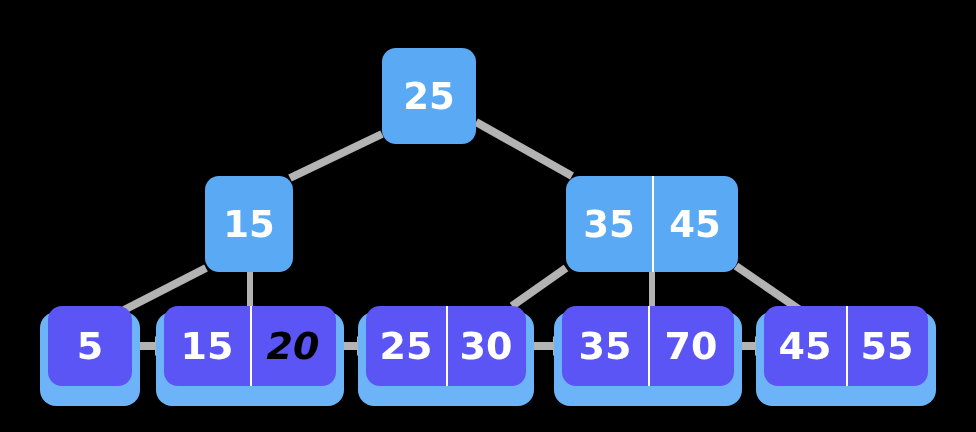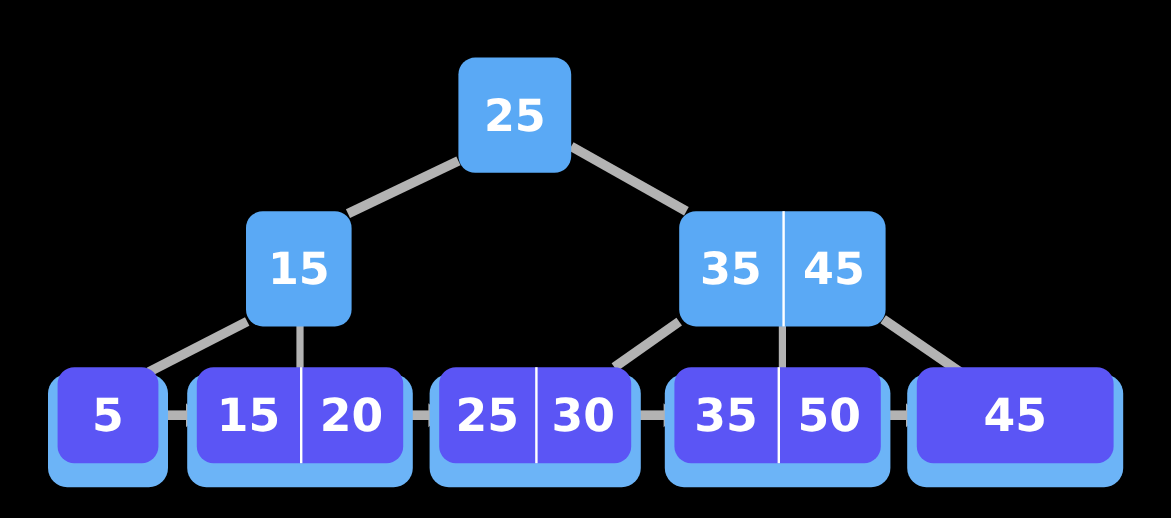--- a/index.html
+++ b/index.html
@@ -110,29 +110,30 @@
       <div class="cell" style="color: rgb(255, 255, 255);">35</div>
       <div class="cell" style="color: rgb(255, 255, 255);">45</div>
     </div>
     <div class="leaf-shadow" style="left: 40px; top: 312px; width: 100px; height: 94px; background: rgb(108, 180, 247);"></div>
     <div class="node leaf" style="left: 48px; top: 306px; width: 84px; height: 80px; background: rgb(91, 85, 245);">
       <div class="cell" style="color: rgb(255, 255, 255);">5</div>
     </div>
     <div class="leaf-shadow" style="left: 156px; top: 312px; width: 188px; height: 94px; background: rgb(108, 180, 247);"></div>
     <div class="node leaf" style="left: 164px; top: 306px; width: 172px; height: 80px; background: rgb(91, 85, 245);">
       <div class="cell" style="color: rgb(255, 255, 255);">15</div>
-      <div class="cell" style="color: #ffffff;">20</div>
+      <div class="cell" style="color: #000000; font-style: italic;">20</div>
     </div>
     <div class="leaf-shadow" style="left: 358px; top: 312px; width: 176px; height: 94px; background: rgb(108, 180, 247);"></div>
     <div class="node leaf" style="left: 366px; top: 306px; width: 160px; height: 80px; background: rgb(91, 85, 245);">
       <div class="cell" style="color: rgb(255, 255, 255);">25</div>
       <div class="cell" style="color: rgb(255, 255, 255); border-radius: 21px;">30</div>
     </div>
     <div class="leaf-shadow" style="left: 554px; top: 312px; width: 188px; height: 94px; background: rgb(108, 180, 247);"></div>
     <div class="node leaf" style="left: 562px; top: 306px; width: 172px; height: 80px; background: rgb(91, 85, 245);">
       <div class="cell" style="color: rgb(255, 255, 255);">35</div>
-      <div class="cell" style="color: rgb(255, 255, 255);">50</div>
+      <div class="cell" style="color: rgb(255, 255, 255);">70</div>
     </div>
     <div class="leaf-shadow" style="left: 756px; top: 312px; width: 180px; height: 94px; background: rgb(108, 180, 247);"></div>
     <div class="node leaf" style="left: 764px; top: 306px; width: 164px; height: 80px; background: rgb(91, 85, 245);">
       <div class="cell" style="color: rgb(255, 255, 255);">45</div>
+      <div class="cell" style="color: rgb(255, 255, 255);">55</div>
     </div>
   </div>
 
 </body></html>

